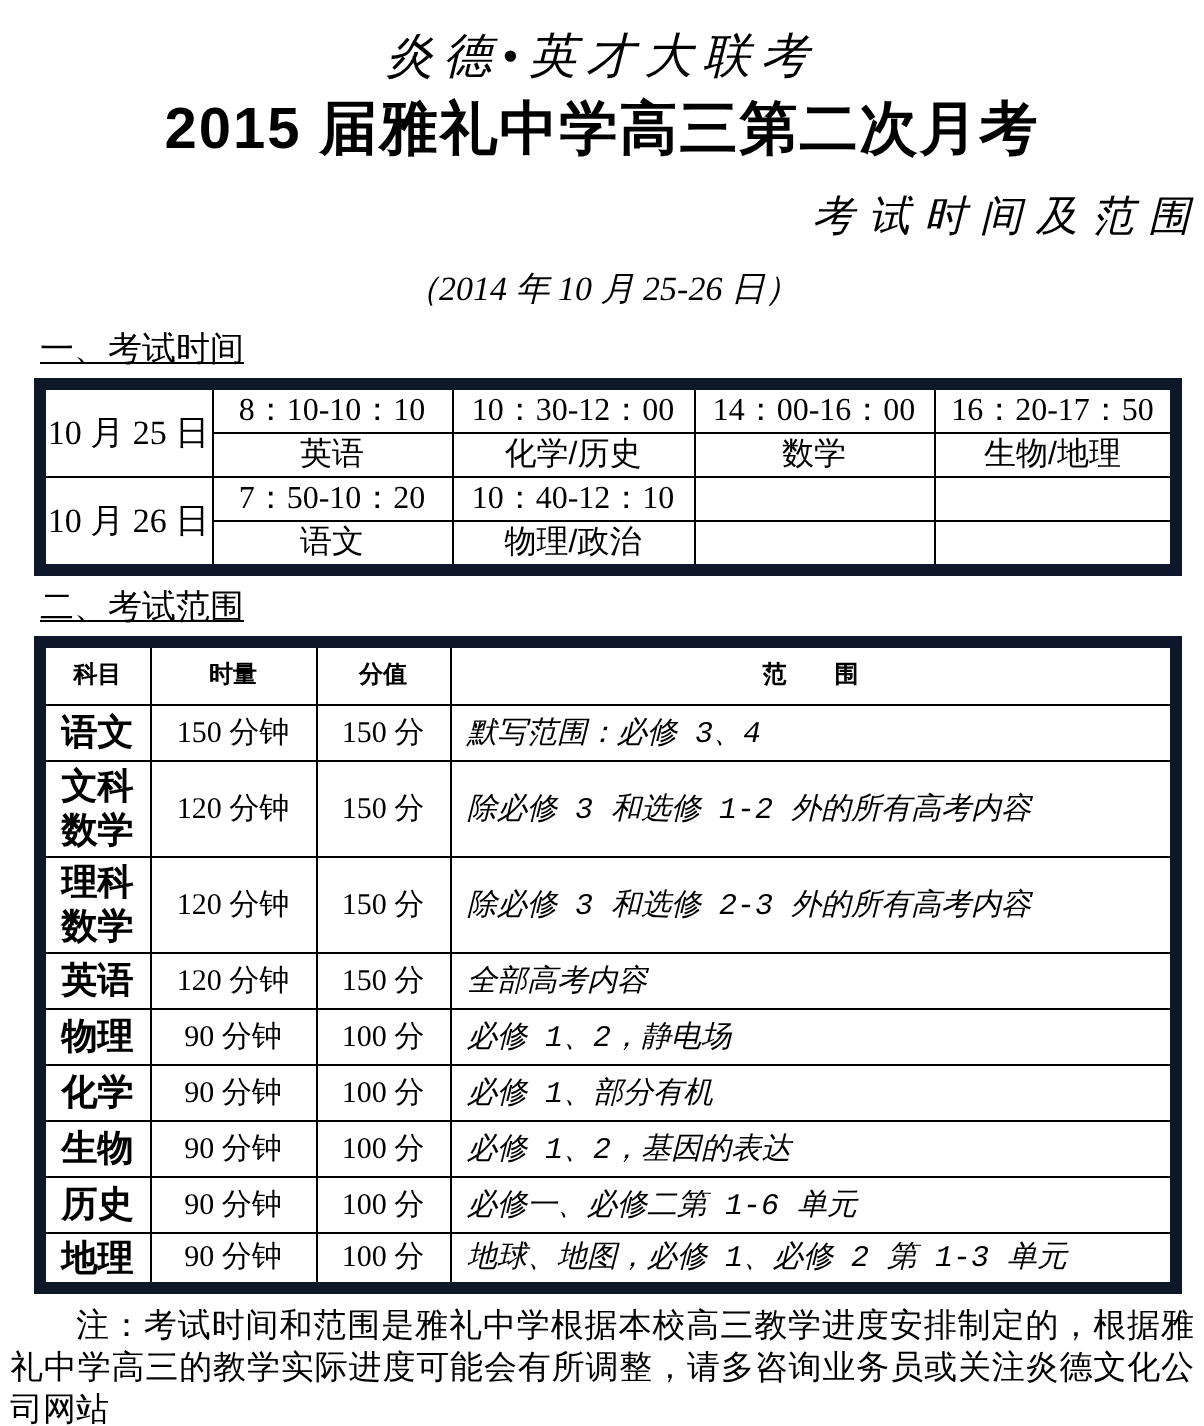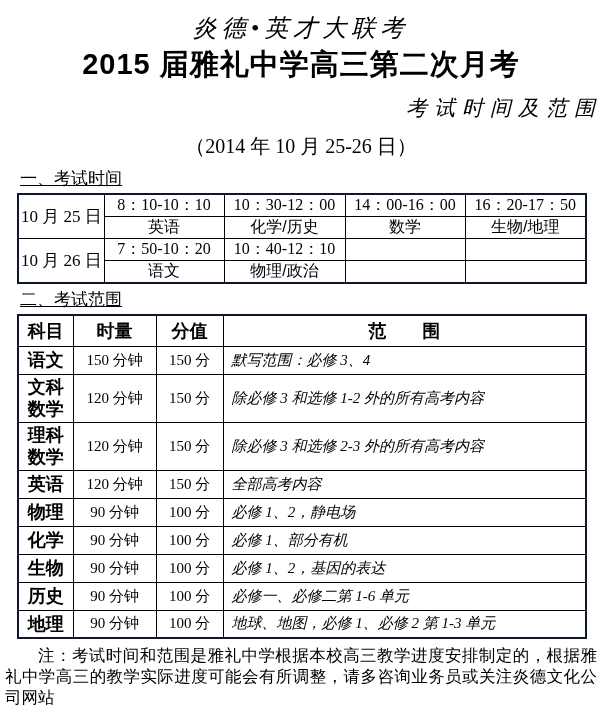--- a/index.html
+++ b/index.html
@@ -34,39 +34,40 @@
     font-family: "Liberation Serif", serif;
     font-style: italic;
     font-size: 21px;
     letter-spacing: 7px;
     margin-top: 9px;
     font-weight: normal;
     text-align: right;
   }
   .t-line4 {
     font-family: "Liberation Serif", serif;
-    font-size: 20px;
+    font-size: 17px;
     margin-top: 11px;
     font-weight: normal;
+    font-style: italic;
   }
   
   .section-heading {
     font-family: "Liberation Sans", sans-serif;
     font-size: 17px;
     margin: 7px 0 3px 20px;
     text-decoration: underline;
   }
   .section-heading.second { margin-top: 4px; }
   
   table {
     border-collapse: collapse;
     table-layout: fixed;
     margin-left: 17px;
     width: 568px;
-    border: 2px solid #0f172a;
+    border: 6px solid #0f172a;
   }
   td, th {
     border: 1px solid #000;
     text-align: center;
     vertical-align: middle;
     overflow: hidden;
     padding: 0;
     font-weight: normal;
   }
   
@@ -84,35 +85,35 @@
     font-family: "Liberation Sans", sans-serif;
     font-size: 16px;
   }
   
   .scope tr { height: 28px; }
   .scope tr.hdr { height: 31px; }
   .scope tr.tall { height: 48px; }
   .scope th {
     font-family: "Liberation Sans", sans-serif;
     font-weight: bold;
-    font-size: 18px;
+    font-size: 12px;
   }
   .scope .c-subject {
     font-family: "Liberation Sans", sans-serif;
     font-weight: bold;
     font-size: 18px;
     line-height: 22px;
     padding: 1px 2px;
   }
   .scope .c-duration, .scope .c-score {
     font-family: "Liberation Serif", serif;
     font-size: 15px;
   }
   .scope .c-range {
-    font-family: Liberation Serif, serif;
+    font-family: Liberation Mono, monospace;
     font-style: italic;
     font-size: 15px;
     text-align: left;
     padding: 2px 4px 2px 8px;
   }
   .spread { letter-spacing: 2em; margin-right: -2em; }
   
   .note {
     margin: 6px 5px 0 5px;
     font-family: "Liberation Sans", sans-serif;

